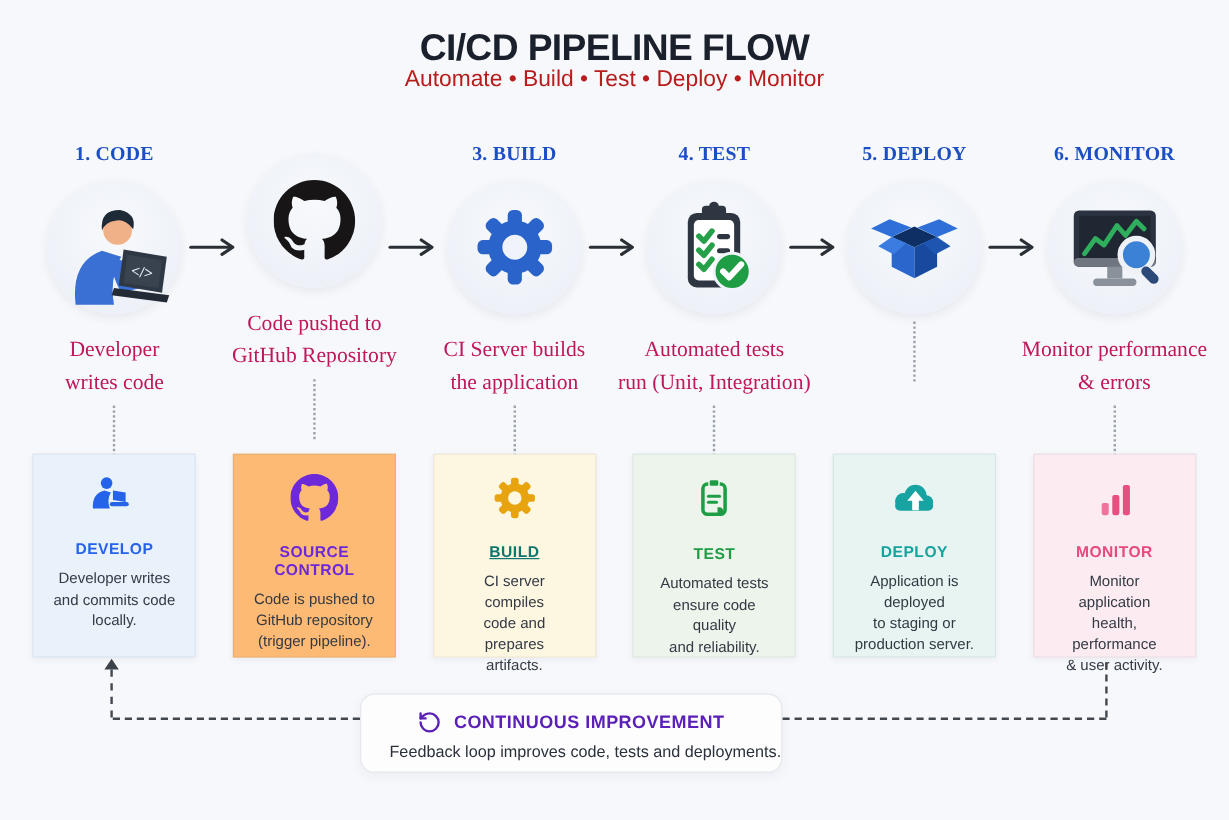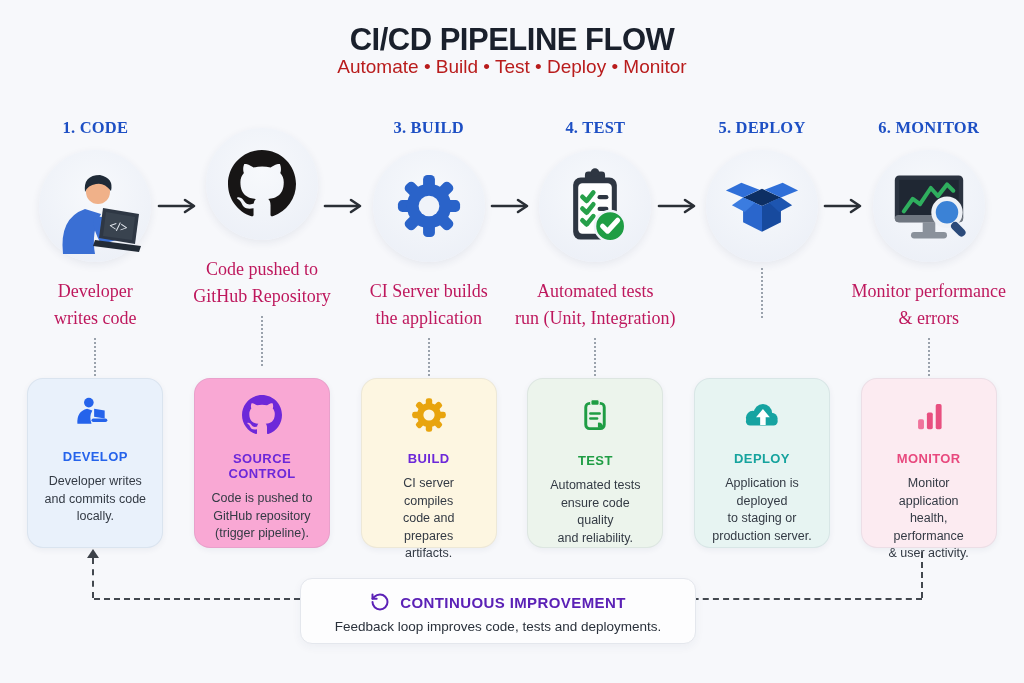--- a/index.html
+++ b/index.html
@@ -55,21 +55,21 @@
   .fa-1 { left:157px; } .fa-2 { left:323px; } .fa-3 { left:490px; }
   .fa-4 { left:657px; } .fa-5 { left:823px; }
 
   
   .cards {
     position:absolute; top:378px; left:12px; right:12px;
     display:grid; grid-template-columns:repeat(6,1fr);
     justify-items:center;
   }
   .card {
-    width:136px; height:170px; border-radius:16px;
+    width:136px; height:170px; border-radius:0;
     border:1px solid rgba(30,50,90,0.07);
     box-shadow:0 2px 6px rgba(30,50,90,0.06);
     text-align:center; padding:16px 16px 0;
   }
   .card-title {
     margin-top:12px; font-size:13px; font-weight:bold;
     letter-spacing:0.4px;
   }
   .card-desc {
     margin-top:9px; font-size:12.5px; line-height:1.4;
@@ -81,24 +81,24 @@
   .dash-h-left  { top:598px; left:94px;  width:206px; border-top:2px dashed #43484f; height:0; }
   .dash-h-right { top:598px; left:652px; width:270px; border-top:2px dashed #43484f; height:0; }
   .dash-v-left  { top:558px; left:92px;  height:40px; border-left:2px dashed #43484f; width:0; }
   .dash-v-right { top:552px; left:921px; height:46px; border-left:2px dashed #43484f; width:0; }
   .dash-arrowhead {
     position:absolute; left:87px; top:549px; width:0; height:0;
     border-left:6px solid transparent; border-right:6px solid transparent;
     border-bottom:9px solid #3d424a;
   }
   .feedback-box {
-    position:absolute; left:300px; top:578px; width:396px; height:66px;
+    position:absolute; left:300px; top:578px; width:352px; height:66px;
     background:#fdfdfe; border:1px solid #e4e7ed; border-radius:12px;
     box-shadow:0 3px 10px rgba(30,50,90,0.05);
-    text-align:center; padding-top:13px;
+    text-align:right; padding-top:13px;
   }
   .fb-title-row { display:flex; align-items:center; justify-content:center; gap:10px; }
   .fb-title { font-size:15px; font-weight:bold; color:#5b21b6; letter-spacing:0.4px; }
   .fb-desc { margin-top:7px; font-size:13.5px; color:#2a313b; }
 </style>
 </head>
 <body>
 
 <div class="page">
 
@@ -246,42 +246,42 @@
           <polygon points="48,28 72,32 72,50 48,46"></polygon>
           <rect x="42" y="50" width="36" height="8" rx="4"></rect>
         </g>
       </svg>
       <div class="card-title" style="color: rgb(37, 99, 235);">DEVELOP</div>
       <div class="card-desc">Developer writes
 and commits code
 locally.</div>
     </div>
 
-    <div class="card" style="background: #f9a8d4;">
+    <div class="card" style="background: #fdba74;">
       <svg width="40" height="40" viewBox="0 0 16 16">
         <path fill="#6d28d9" d="M8 0C3.58 0 0 3.58 0 8c0 3.54 2.29 6.53 5.47 7.59.4.07.55-.17.55-.38 0-.19-.01-.82-.01-1.49-2.01.37-2.53-.49-2.69-.94-.09-.23-.48-.94-.82-1.13-.28-.15-.68-.52-.01-.53.63-.01 1.08.58 1.23.82.72 1.21 1.87.87 2.33.66.07-.52.28-.87.51-1.07-1.78-.2-3.64-.89-3.64-3.95 0-.87.31-1.59.82-2.15-.08-.2-.36-1.02.08-2.12 0 0 .67-.21 2.2.82.64-.18 1.32-.27 2-.27.68 0 1.36.09 2 .27 1.53-1.04 2.2-.82 2.2-.82.44 1.1.16 1.92.08 2.12.51.56.82 1.27.82 2.15 0 3.07-1.87 3.75-3.65 3.95.29.25.54.73.54 1.48 0 1.07-.01 1.93-.01 2.2 0 .21.15.46.55.38A8.01 8.01 0 0 0 16 8c0-4.42-3.58-8-8-8z"></path>
       </svg>
       <div class="card-title" style="color: rgb(109, 40, 217);">SOURCE CONTROL</div>
       <div class="card-desc">Code is pushed to
 GitHub repository
 (trigger pipeline).</div>
     </div>
 
     <div class="card" style="background: rgb(253, 246, 225);">
       <svg width="40" height="40" viewBox="0 0 100 100">
         <g fill="#e8a40e">
           <rect x="42" y="8" width="16" height="84" rx="6"></rect>
           <rect x="42" y="8" width="16" height="84" rx="6" transform="rotate(45 50 50)"></rect>
           <rect x="42" y="8" width="16" height="84" rx="6" transform="rotate(90 50 50)"></rect>
           <rect x="42" y="8" width="16" height="84" rx="6" transform="rotate(135 50 50)"></rect>
           <circle cx="50" cy="50" r="30"></circle>
         </g>
         <circle cx="50" cy="50" r="14" fill="#fdf6e1"></circle>
       </svg>
-      <div class="card-title" style="color: #6d28d9;">BUILD</div>
+      <div class="card-title" style="color: #0f766e; text-decoration: underline;">BUILD</div>
       <div class="card-desc">CI server compiles
 code and prepares
 artifacts.</div>
     </div>
 
     <div class="card" style="background: rgb(236, 244, 236);">
       <svg width="42" height="42" viewBox="0 0 100 100">
         <rect x="28" y="20" width="44" height="60" rx="9" fill="none" stroke="#1f9d44" stroke-width="7"></rect>
         <rect x="40" y="11" width="20" height="14" rx="4" fill="#1f9d44" stroke="#ecf4ec" stroke-width="3"></rect>
         <line x1="39" y1="44" x2="61" y2="44" stroke="#1f9d44" stroke-width="6" stroke-linecap="round"></line>

